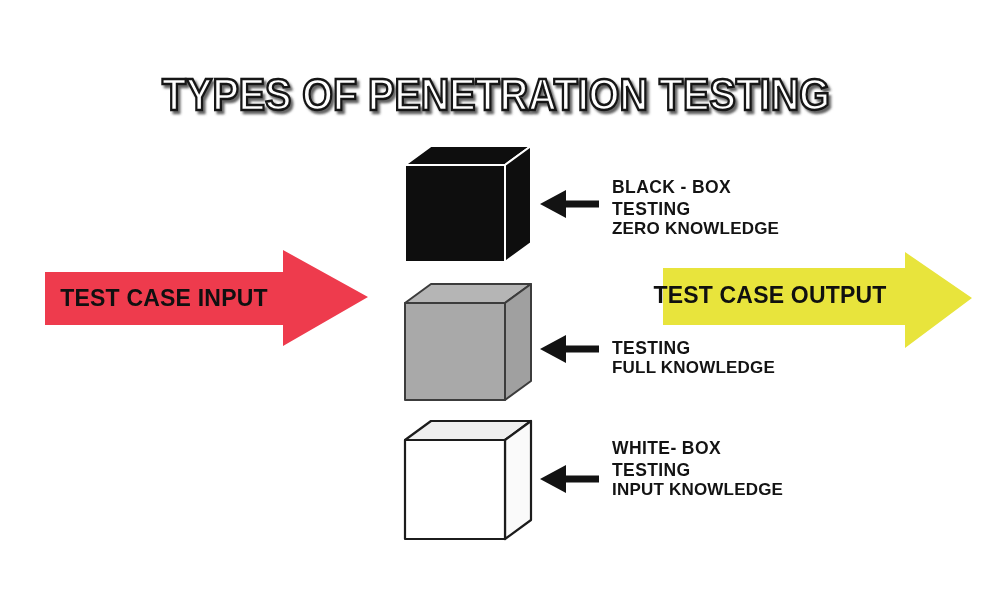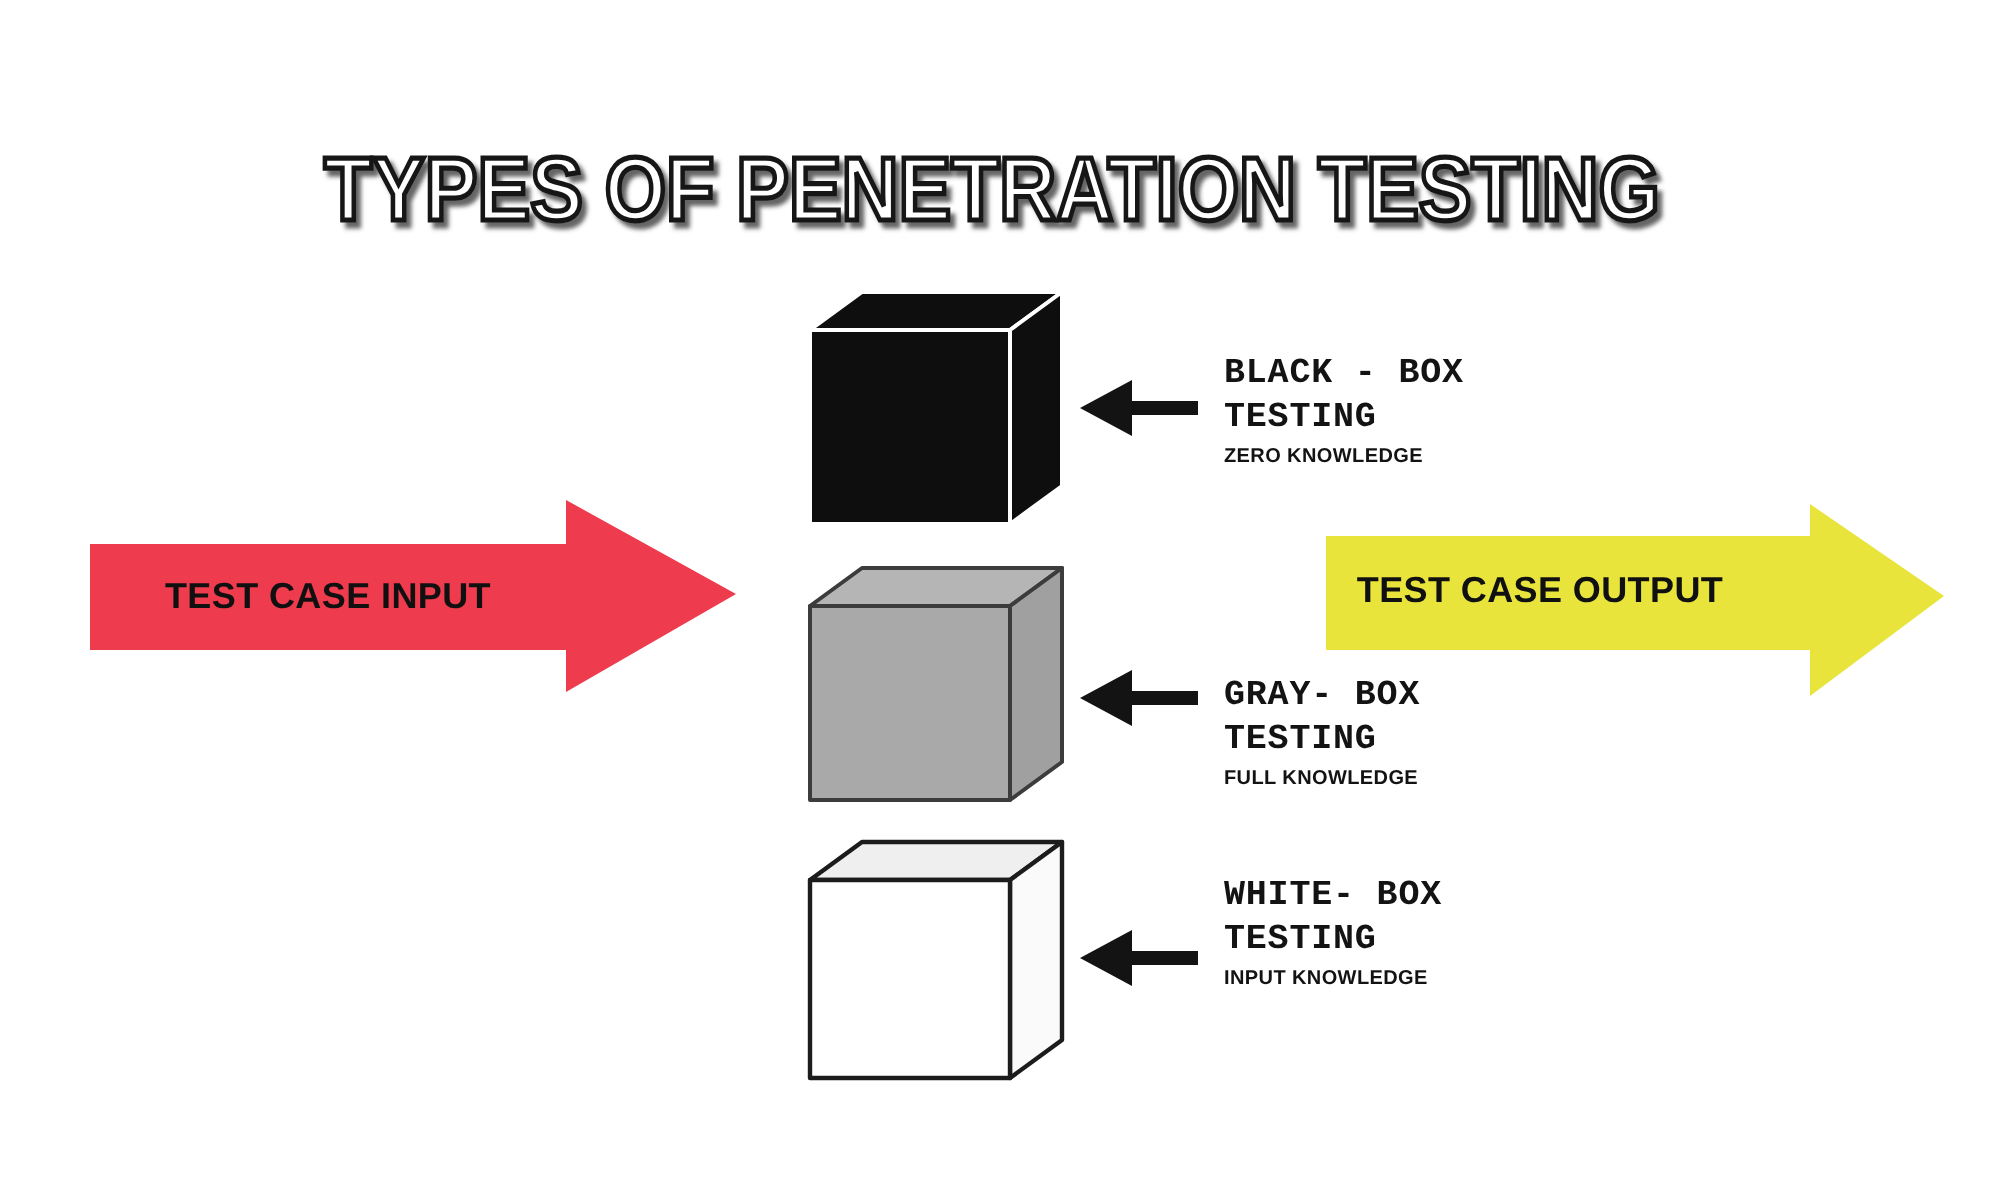--- a/index.html
+++ b/index.html
@@ -8,27 +8,27 @@
     overflow:hidden;font-family:"Liberation Sans",sans-serif;
   }
   .shape-layer{position:absolute;left:0;top:0;}
   .title-text{
     font-family:"Liberation Sans",sans-serif;
     font-size:45px;font-weight:700;
     fill:#ffffff;stroke:#161616;stroke-width:2.6px;
   }
   .arrow-text{
     position:absolute;display:flex;align-items:center;justify-content:center;
-    font-weight:700;font-size:18px;color:#101010;letter-spacing:0.2px;white-space:nowrap;
+    font-weight:700;font-size:23px;color:#101010;letter-spacing:0.2px;white-space:nowrap;
   }
   .input-text{left:45px;top:272px;width:238px;height:53px;}
   .output-text{left:637px;top:266px;width:266px;height:58px;}
   .label-group{position:absolute;left:612px;color:#131313;}
-  .label-name{font-size:17.5px;font-weight:800;line-height:22px;letter-spacing:0.4px;white-space:nowrap;font-family:Liberation Mono, monospace;}
-  .label-sub{font-size:10px;font-weight:700;line-height:12px;margin-top:3px;letter-spacing:0.2px;white-space:nowrap;}
+  .label-name{font-size:17.5px;font-weight:800;line-height:22px;letter-spacing:0.4px;white-space:nowrap;}
+  .label-sub{font-size:17px;font-weight:700;line-height:12px;margin-top:3px;letter-spacing:0.2px;white-space:nowrap;}
   .g1{top:176px;} .g2{top:337px;} .g3{top:437px;}
 </style>
 </head>
 <body>
 
 <div class="canvas">
 
   <svg class="shape-layer" width="1000" height="600" viewBox="0 0 1000 600">
     <defs>
       <filter id="titleShadow" x="-10%" y="-10%" width="120%" height="130%">
@@ -72,21 +72,20 @@
   <div class="arrow-text input-text">TEST CASE INPUT</div>
   <div class="arrow-text output-text">TEST CASE OUTPUT</div>
 
   <div class="label-group g1">
     <div class="label-name">BLACK - BOX</div>
     <div class="label-name">TESTING</div>
     <div class="label-sub">ZERO KNOWLEDGE</div>
   </div>
 
   <div class="label-group g2">
-    <div class="label-name">GRAY- BOX</div>
     <div class="label-name">TESTING</div>
     <div class="label-sub">FULL KNOWLEDGE</div>
   </div>
 
   <div class="label-group g3">
     <div class="label-name">WHITE- BOX</div>
     <div class="label-name">TESTING</div>
     <div class="label-sub">INPUT KNOWLEDGE</div>
   </div>
 

